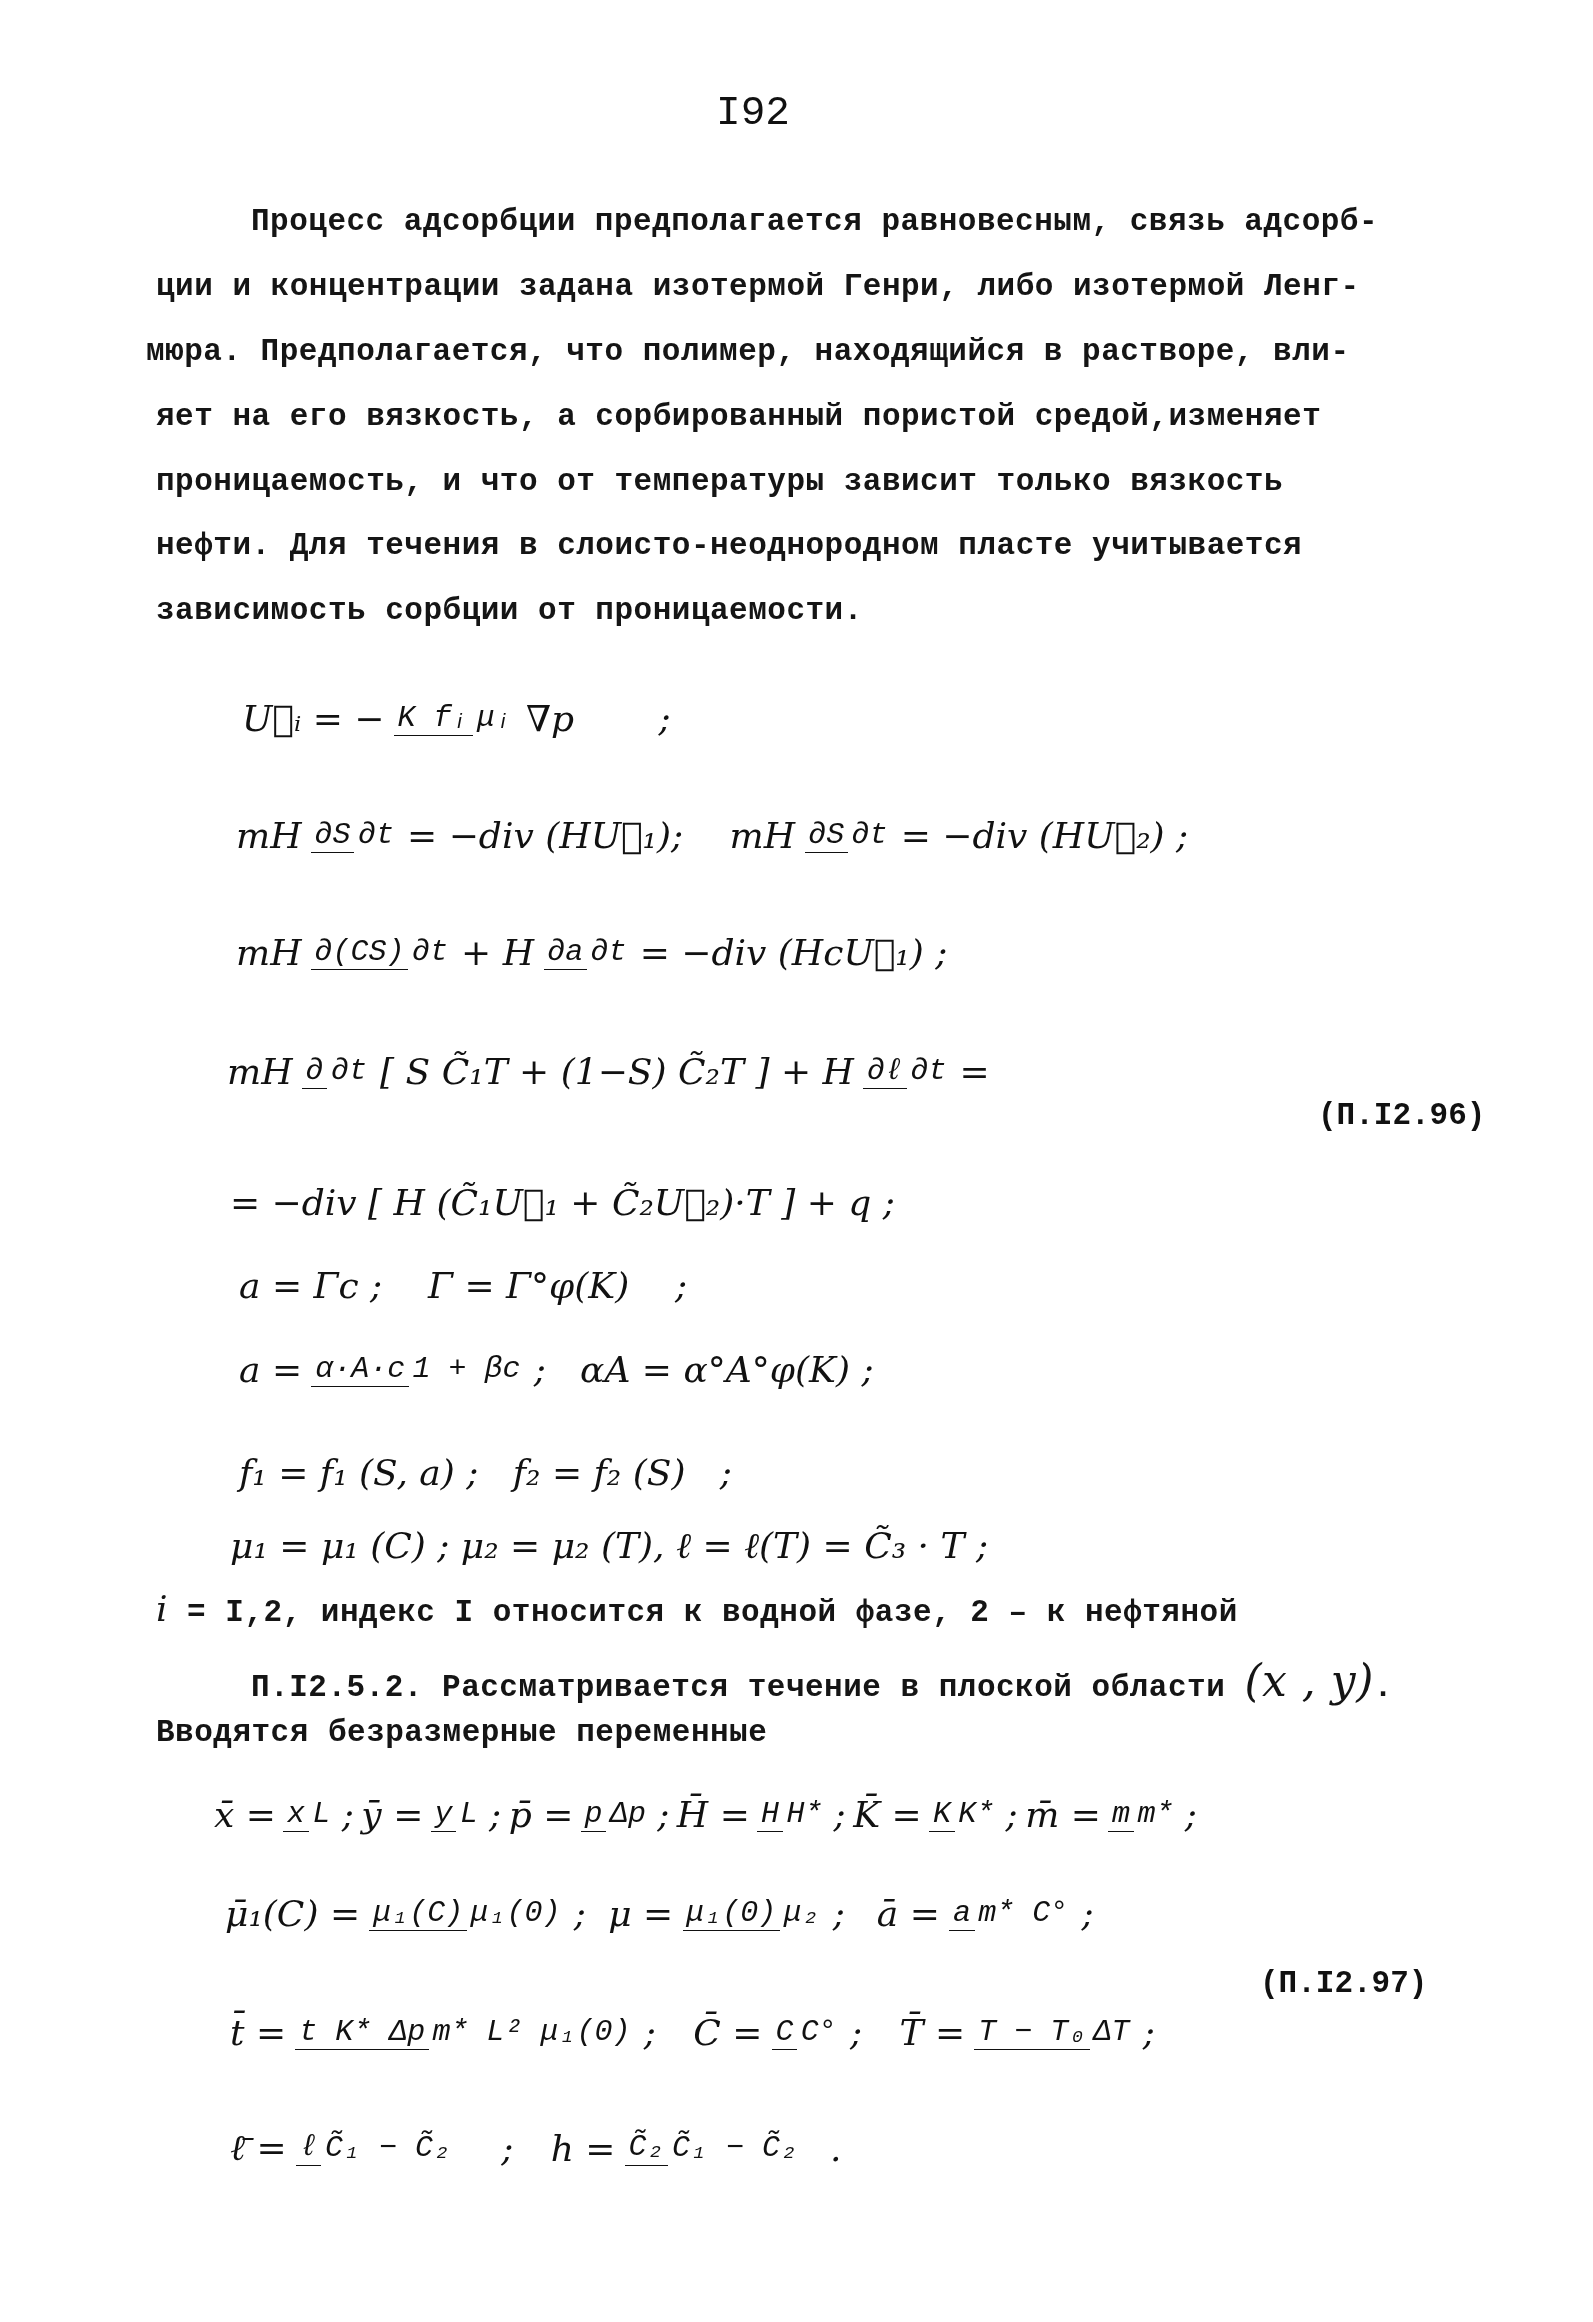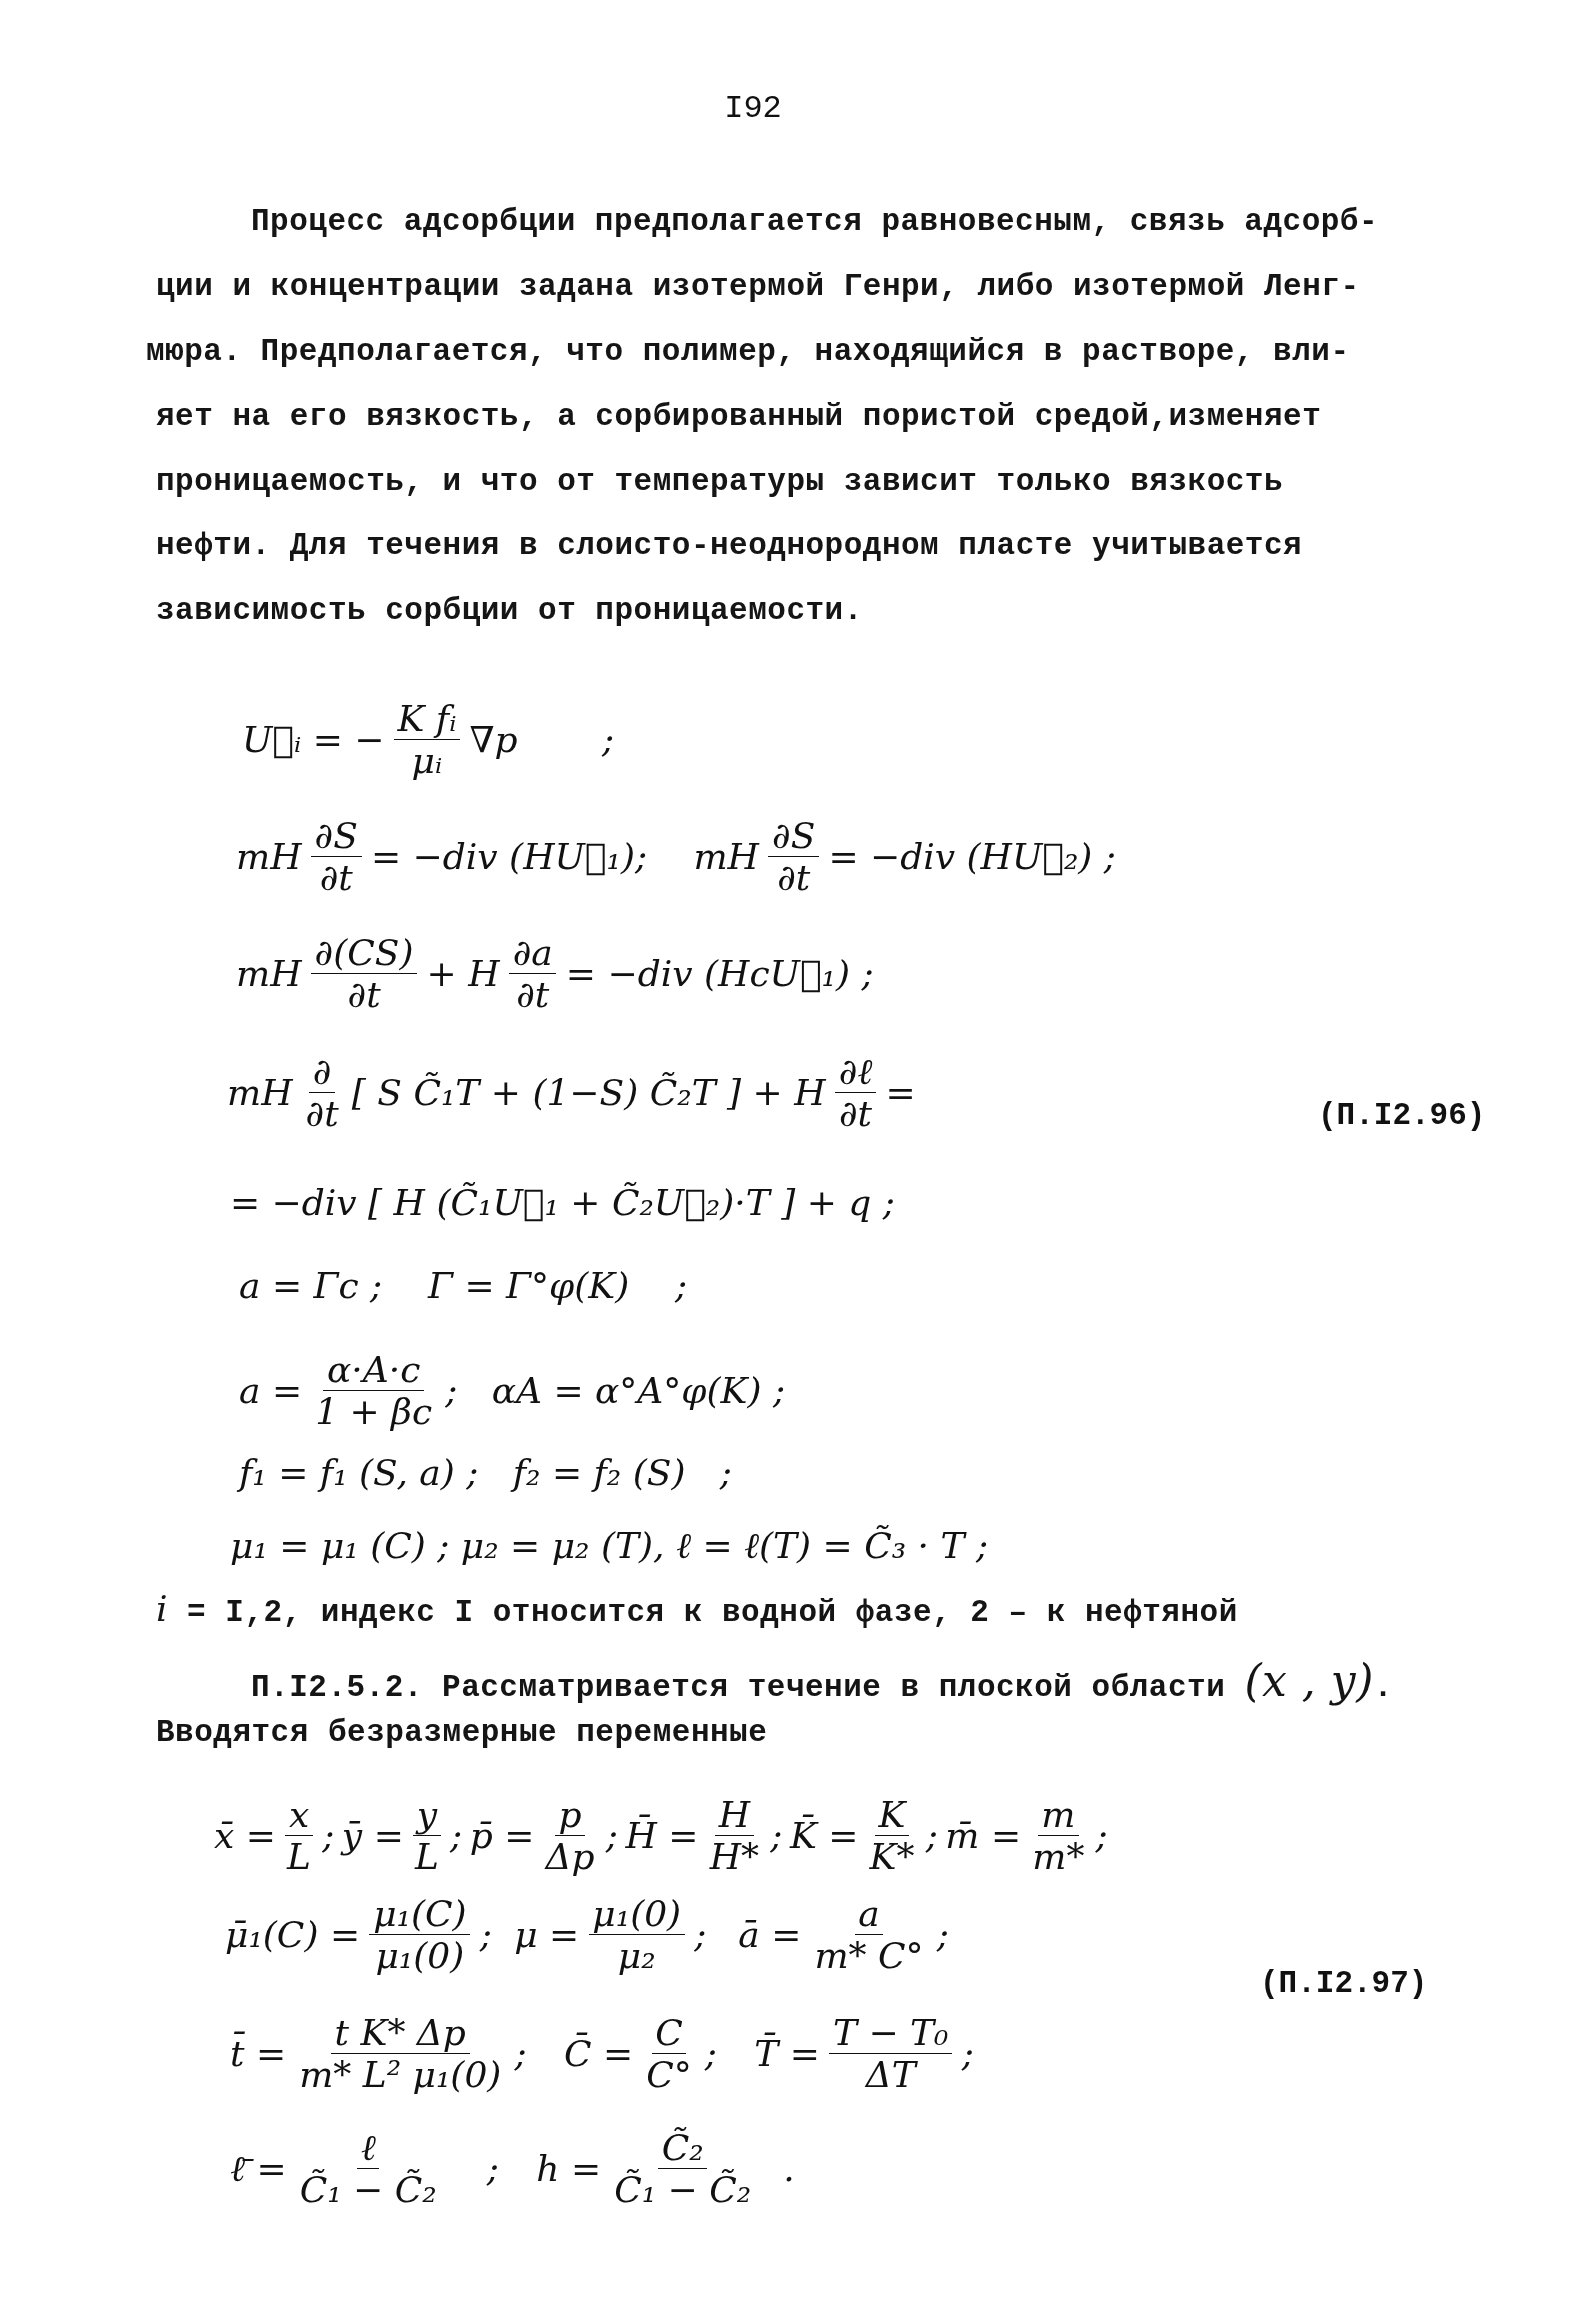--- a/index.html
+++ b/index.html
@@ -1,23 +1,23 @@
 <!DOCTYPE html>
 <html style="font-size:15px"><head>
 <meta charset="utf-8">
 <style>
   html, body { margin:0; padding:0; background:#ffffff; }
   body { width:1594px; height:2323px; position:relative; overflow:hidden; color:#111; }
   .page-number { position:absolute; top:90px; left:0; width:1506px; text-align:center;
-    font-family:"Liberation Mono","DejaVu Sans Mono",monospace; font-size:32px; }
+    font-family:"Liberation Mono","DejaVu Sans Mono",monospace; font-size:41px; }
   .tw { position:absolute; font-family:"Liberation Mono","DejaVu Sans Mono",monospace;
     font-size:31px; white-space:nowrap; letter-spacing:0.5px; font-weight:bold; color:#151515; }
   .fm { position:absolute; font-family:"DejaVu Serif","Liberation Serif",serif; font-style:italic;
     font-size:36px; white-space:nowrap; color:#111; display:flex; align-items:center; gap:9.4px; }
-  .frac { display:inline-flex; flex-direction:column; align-items:center; vertical-align:middle; font-size:36px; line-height:1.15; }
+  .frac { display:inline-flex; flex-direction:row; align-items:center; vertical-align:middle; font-size:30px; line-height:1.15;font-family:Liberation Mono, monospace; }
   .frac .num { padding:0 3.7px; border-bottom:1.9px solid #111; }
   .frac .den { padding:0 3.7px; }
   .eqlabel { position:absolute; font-family:"Liberation Mono","DejaVu Sans Mono",monospace;
     font-size:31px; font-weight:bold; white-space:nowrap; }
 </style>
 </head>
 <body>
 
 <div class="page-number">I92</div>
 

